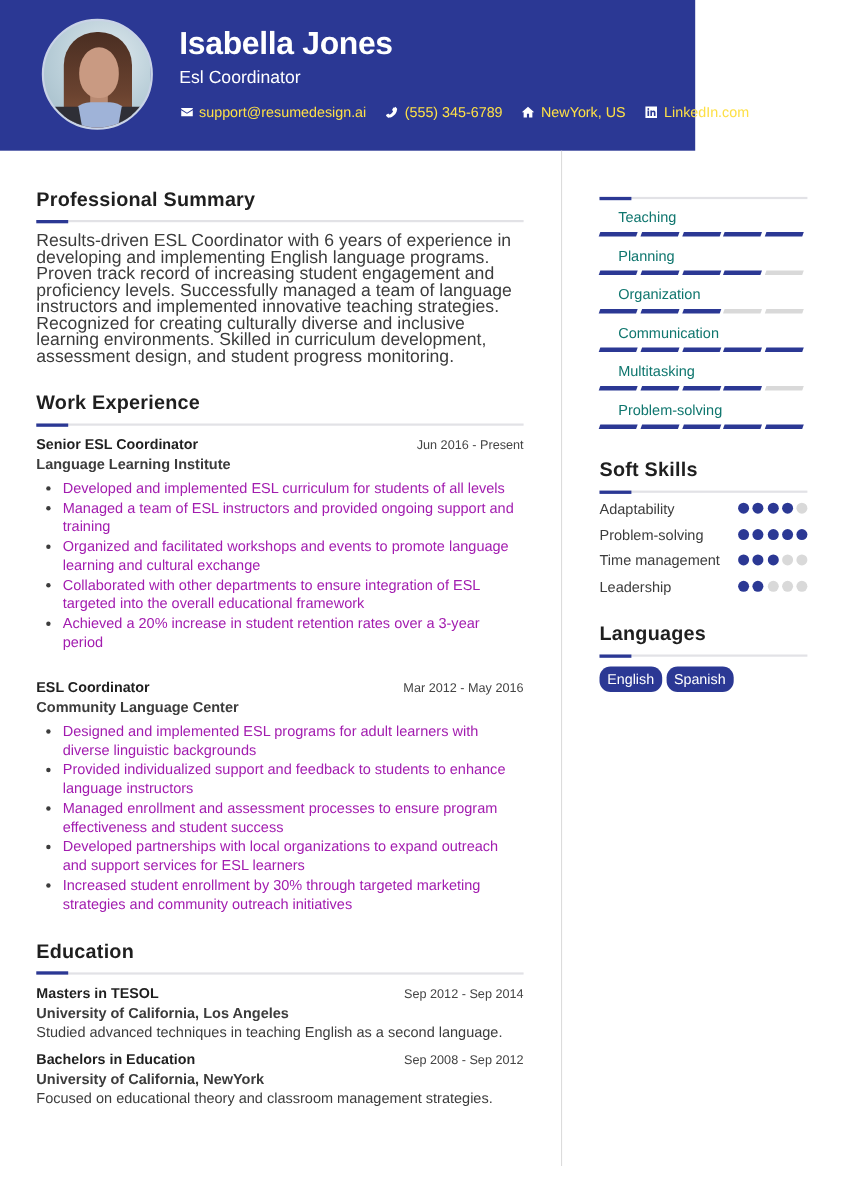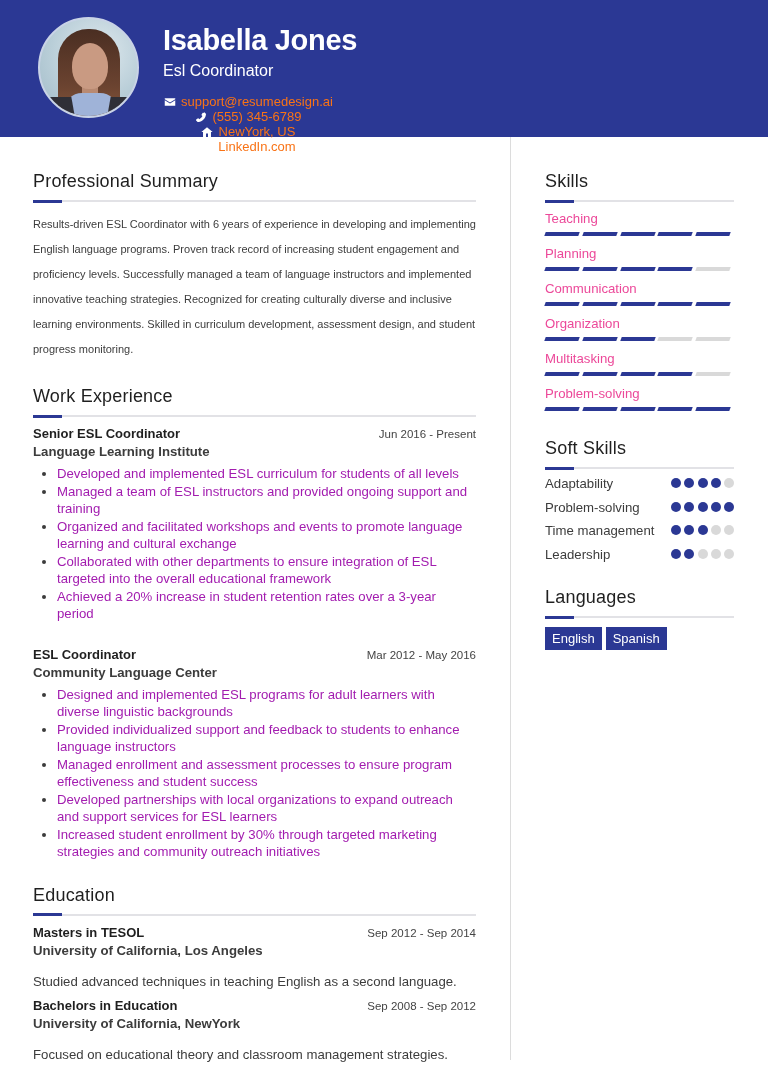--- a/index.html
+++ b/index.html
@@ -1,75 +1,75 @@
 <!DOCTYPE html>
 <html><head>
 <meta charset="utf-8">
 <style>
   * { box-sizing: border-box; margin: 0; padding: 0; }
   html, body { width: 768px; height: 1078px; background: #ffffff; }
   body { font-family: "Liberation Sans", "DejaVu Sans", sans-serif; color: #333333; position: relative; overflow: hidden; }
 
-  .header { position: absolute; left: 0; top: 0; width: 768px; height: 137px; background: #2B3894; }
+  .header { position: absolute; left: 0; top: 0; width: 632px; height: 137px; background: #2B3894; }
   .avatar { position: absolute; left: 38px; top: 17px; width: 101px; height: 101px; border-radius: 50%;
             border: 2px solid #c9d3e6; overflow: hidden;
             background: radial-gradient(circle at 60% 35%, #dfe9ee 0%, #b9ced8 55%, #9fb9c6 100%); }
   .avatar .hair { position: absolute; left: 18px; top: 10px; width: 62px; height: 95px; border-radius: 30px 30px 10px 10px;
                   background: linear-gradient(180deg, #4a2e22 0%, #6b4330 60%, #8a5b3e 100%); }
   .avatar .face { position: absolute; left: 32px; top: 24px; width: 36px; height: 46px; border-radius: 50% 50% 46% 46%;
                   background: #c99a82; }
   .avatar .neck { position: absolute; left: 42px; top: 64px; width: 16px; height: 14px; background: #b98a72; }
   .avatar .shirt { position: absolute; left: 24px; top: 74px; width: 54px; height: 30px; border-radius: 18px 18px 0 0;
                    background: #9fb3d8; }
   .avatar .jacket-l { position: absolute; left: 12px; top: 78px; width: 22px; height: 30px; background: #2f2f36; transform: skewX(10deg); }
   .avatar .jacket-r { position: absolute; left: 68px; top: 78px; width: 22px; height: 30px; background: #2f2f36; transform: skewX(-10deg); }
 
   .name { position: absolute; left: 163px; top: 24px; font-size: 29px; font-weight: bold; color: #ffffff; letter-spacing: -0.3px; }
   .title { position: absolute; left: 163px; top: 62px; font-size: 16px; color: #ffffff; }
-  .contacts { position: absolute; left: 163px; top: 94px; display: flex; align-items: center; font-size: 13px; color: #f97316; flex-direction: column; }
+  .contacts { position: absolute; left: 163px; top: 94px; display: flex; align-items: center; font-size: 13px; color: #fde047; }
   .contact { display: flex; align-items: center; margin-right: 17px; white-space: nowrap; }
   .contact .ic { display: inline-flex; width: 13px; height: 13px; margin-right: 5px; align-items: center; justify-content: center; }
   .contact svg { width: 12px; height: 12px; fill: #ffffff; }
 
   .divider { position: absolute; left: 510px; top: 137px; width: 1px; height: 923px; background: #dcdcdc; }
 
-  .section-title { font-size: 18px; font-weight: normal; color: #1f1f1f; letter-spacing: 0.2px; }
+  .section-title { font-size: 18px; font-weight: bold; color: #1f1f1f; letter-spacing: 0.2px; }
   .rule { position: relative; height: 2px; background: #e2e2e6; margin-top: 8px; }
   .rule::before { content: ""; position: absolute; left: 0; top: -0.5px; width: 29px; height: 3px; background: #2B3894; }
 
   .left { position: absolute; left: 33px; top: 171px; width: 443px; }
   .right { position: absolute; left: 545px; top: 171px; width: 189px; }
 
-  .summary { font-size: 11px; line-height: 25px; color: #3c3c3c; margin-top: 10px; }
+  .summary { font-size: 16px; line-height: 15px; color: #3c3c3c; margin-top: 10px; }
 
   .sec { margin-top: 0; }
   .job-head { display: flex; justify-content: space-between; align-items: baseline; gap: 20px; }
   .job-role { font-size: 13px; font-weight: bold; color: #1f1f1f; }
   .job-date { font-size: 11.5px; color: #444; }
   .job-org { font-size: 13.2px; color: #3c3c3c; margin-top: 3px; font-weight: bold; }
   .bullets { list-style: none; margin-top: 6px; }
   .bullets li { position: relative; padding-left: 24px; font-size: 13.2px; line-height: 17.5px; color: #a21caf; }
   .bullets li::before { content: ""; position: absolute; left: 9px; top: 7px; width: 4px; height: 4px; border-radius: 50%; background: #3c3c3c; }
 
-  .edu-desc { font-size: 13.2px; color: #3c3c3c; margin-top: 16px; }
+  .edu-desc { font-size: 13.2px; color: #3c3c3c; margin-top: 3px; }
 
   .skill { margin-top: 8px; }
-  .skill-name { font-size: 13.2px; color: #ec4899; line-height: 17px; }
+  .skill-name { font-size: 13.2px; color: #0f766e; line-height: 17px; margin-left: 17px; }
   .skill-bar { display: flex; margin-top: 5px; height: 5px; }
   .seg { width: 35px; height: 4px; margin-right: 3.5px; transform: skewX(-20deg); background: #d9d9d9; }
   .seg.on { background: #2B3894; }
 
   .soft { display: flex; justify-content: space-between; align-items: flex-start; margin-top: 6px; }
   .soft-name { font-size: 13.2px; color: #3c3c3c; line-height: 17.5px; width: 110px; }
   .dots { display: flex; margin-top: 3px; }
   .dot { width: 10px; height: 10px; border-radius: 50%; background: #d9d9d9; margin-left: 3.2px; }
   .dot.on { background: #2B3894; }
 
   .langs { display: flex; margin-top: 9px; }
-  .lang { background: #2B3894; color: #ffffff; font-size: 13px; padding: 4px 7px; border-radius: 0; margin-right: 4px; line-height: 15px; }
+  .lang { background: #2B3894; color: #ffffff; font-size: 13px; padding: 4px 7px; border-radius: 10px; margin-right: 4px; line-height: 15px; }
 </style>
 </head>
 <body>
 
 <div class="header">
   <div class="avatar">
     <div class="hair"></div>
     <div class="neck"></div>
     <div class="face"></div>
     <div class="shirt"></div>
@@ -179,61 +179,60 @@
       </div>
       <div class="job-org">University of California, NewYork</div>
       <div class="edu-desc">Focused on educational theory and classroom management strategies.</div>
     </div>
   </div>
 </div>
 
 <div class="right">
 
   <div>
-    <div class="section-title">Skills</div>
     <div class="rule"></div>
     <div id="skills-list">
         <div class="skill">
           <div class="skill-name">Teaching</div>
           <div class="skill-bar">
             <div class="seg on"></div>
             <div class="seg on"></div>
             <div class="seg on"></div>
             <div class="seg on"></div>
             <div class="seg on"></div>
           </div>
         </div>
         <div class="skill">
           <div class="skill-name">Planning</div>
           <div class="skill-bar">
             <div class="seg on"></div>
             <div class="seg on"></div>
             <div class="seg on"></div>
             <div class="seg on"></div>
             <div class="seg"></div>
-          </div>
-        </div>
-        <div class="skill">
-          <div class="skill-name">Communication</div>
-          <div class="skill-bar">
-            <div class="seg on"></div>
-            <div class="seg on"></div>
-            <div class="seg on"></div>
-            <div class="seg on"></div>
-            <div class="seg on"></div>
           </div>
         </div>
         <div class="skill">
           <div class="skill-name">Organization</div>
           <div class="skill-bar">
             <div class="seg on"></div>
             <div class="seg on"></div>
             <div class="seg on"></div>
             <div class="seg"></div>
             <div class="seg"></div>
+          </div>
+        </div>
+        <div class="skill">
+          <div class="skill-name">Communication</div>
+          <div class="skill-bar">
+            <div class="seg on"></div>
+            <div class="seg on"></div>
+            <div class="seg on"></div>
+            <div class="seg on"></div>
+            <div class="seg on"></div>
           </div>
         </div>
         <div class="skill">
           <div class="skill-name">Multitasking</div>
           <div class="skill-bar">
             <div class="seg on"></div>
             <div class="seg on"></div>
             <div class="seg on"></div>
             <div class="seg on"></div>
             <div class="seg"></div>

